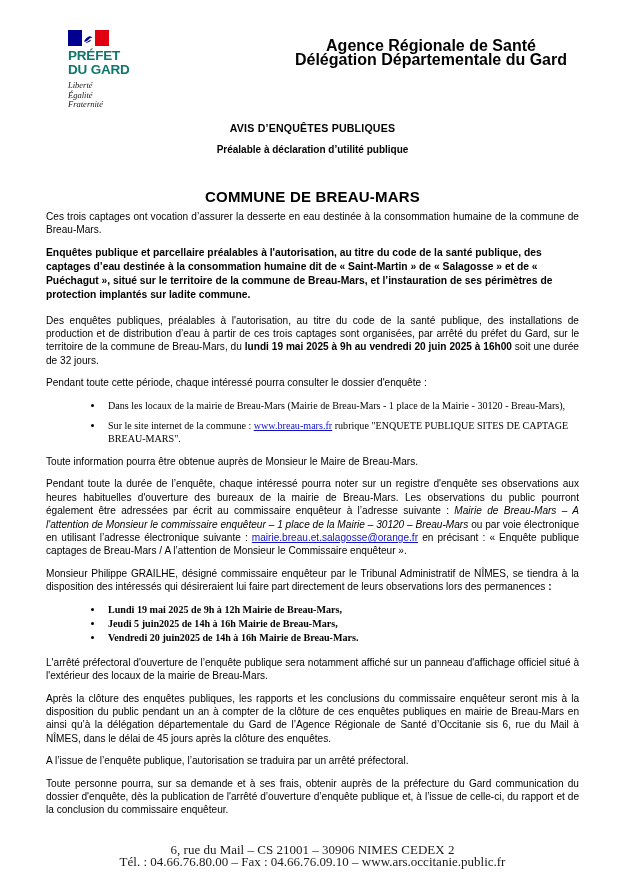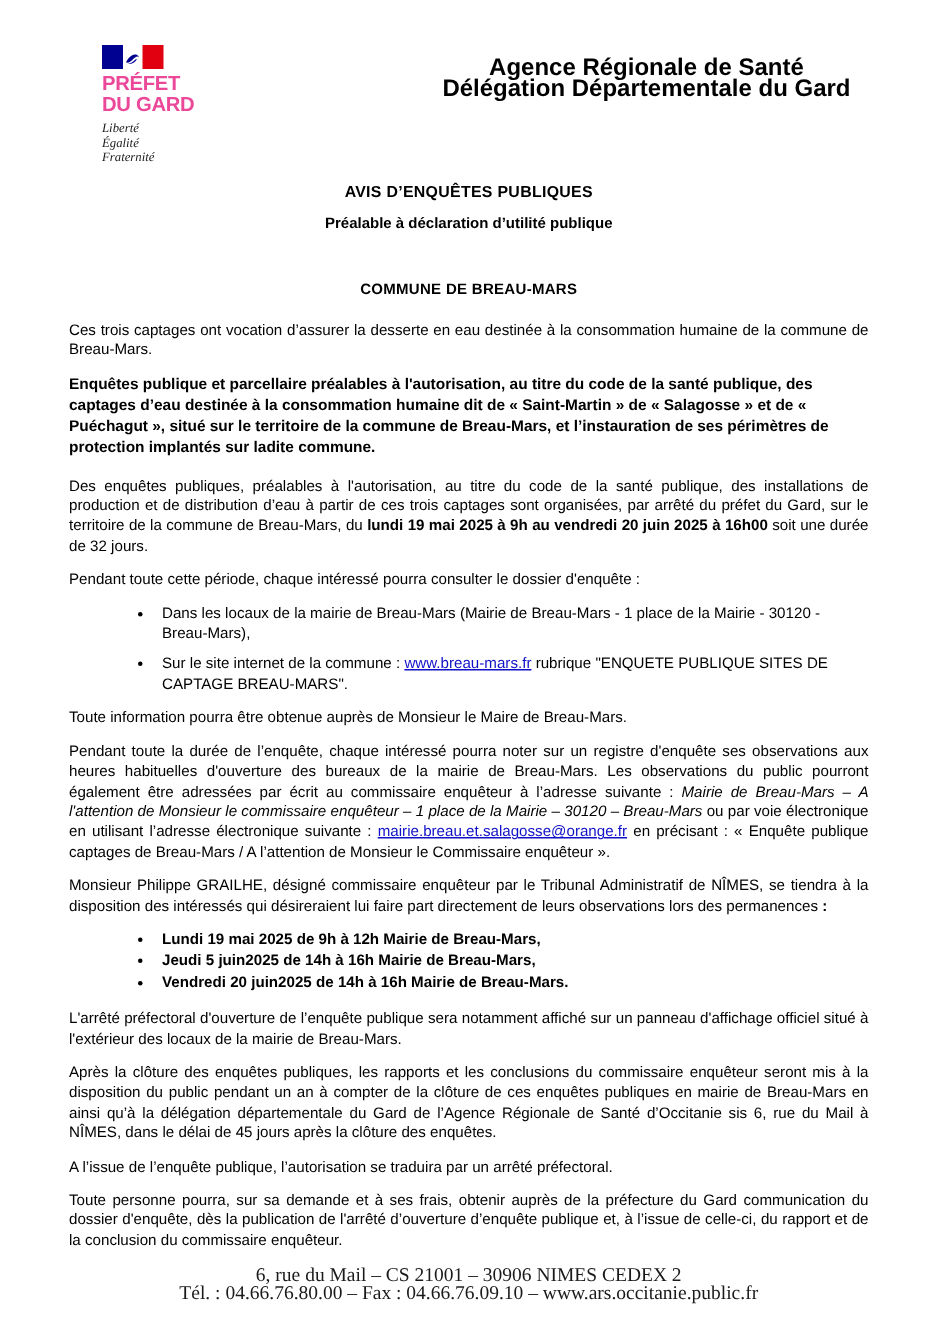--- a/index.html
+++ b/index.html
@@ -58,21 +58,21 @@
     top: 2px;
     width: 11px;
     height: 12px;
   }
   .logo-title {
     font-family: "Liberation Sans", sans-serif;
     font-weight: bold;
     font-size: 13.5px;
     line-height: 14px;
     letter-spacing: -0.2px;
-    color: #ec4899;
+    color: #0f766e;
     white-space: pre-line;
   }
   .logo-motto {
     font-family: "Liberation Serif", serif;
     font-style: italic;
     font-size: 8.5px;
     line-height: 9.5px;
     color: #1a1a1a;
     margin-top: 4px;
     white-space: pre-line;
@@ -96,23 +96,23 @@
     letter-spacing: 0.2px;
     margin-bottom: 10px;
   }
   .title-sub {
     font-weight: bold;
     font-size: 10px;
     margin-bottom: 33px;
   }
   .title-commune {
     font-weight: bold;
-    font-size: 10px;
+    font-size: 15px;
     letter-spacing: 0.2px;
-    margin-bottom: 15px;
+    margin-bottom: 5px;
   }
 
   
   .body-wrap { padding: 0 6px 0 6px; }
   p.t {
     font-size: 10.1px;
     line-height: 13.4px;
     margin: 0 0 9px 0;
     text-align: justify;
     hyphens: none;
@@ -127,20 +127,21 @@
   .b { font-weight: bold; }
   .i { font-style: italic; }
   a.link {
     color: #1010c8;
     text-decoration: underline;
   }
   ul.bl {
     margin: 2px 0 9px 0;
     padding-left: 58px;
     list-style: disc;
+    font-family: Liberation Serif, serif;
   }
   ul.bl li {
     font-size: 10.1px;
     line-height: 13.4px;
     margin-bottom: 7px;
     padding-left: 4px;
   }
   ul.bl li:last-child { margin-bottom: 0; }
   ul.bl.tight li { margin-bottom: 1px; }
   ul.bl.bold li { font-weight: bold; font-size: 10.1px; }

